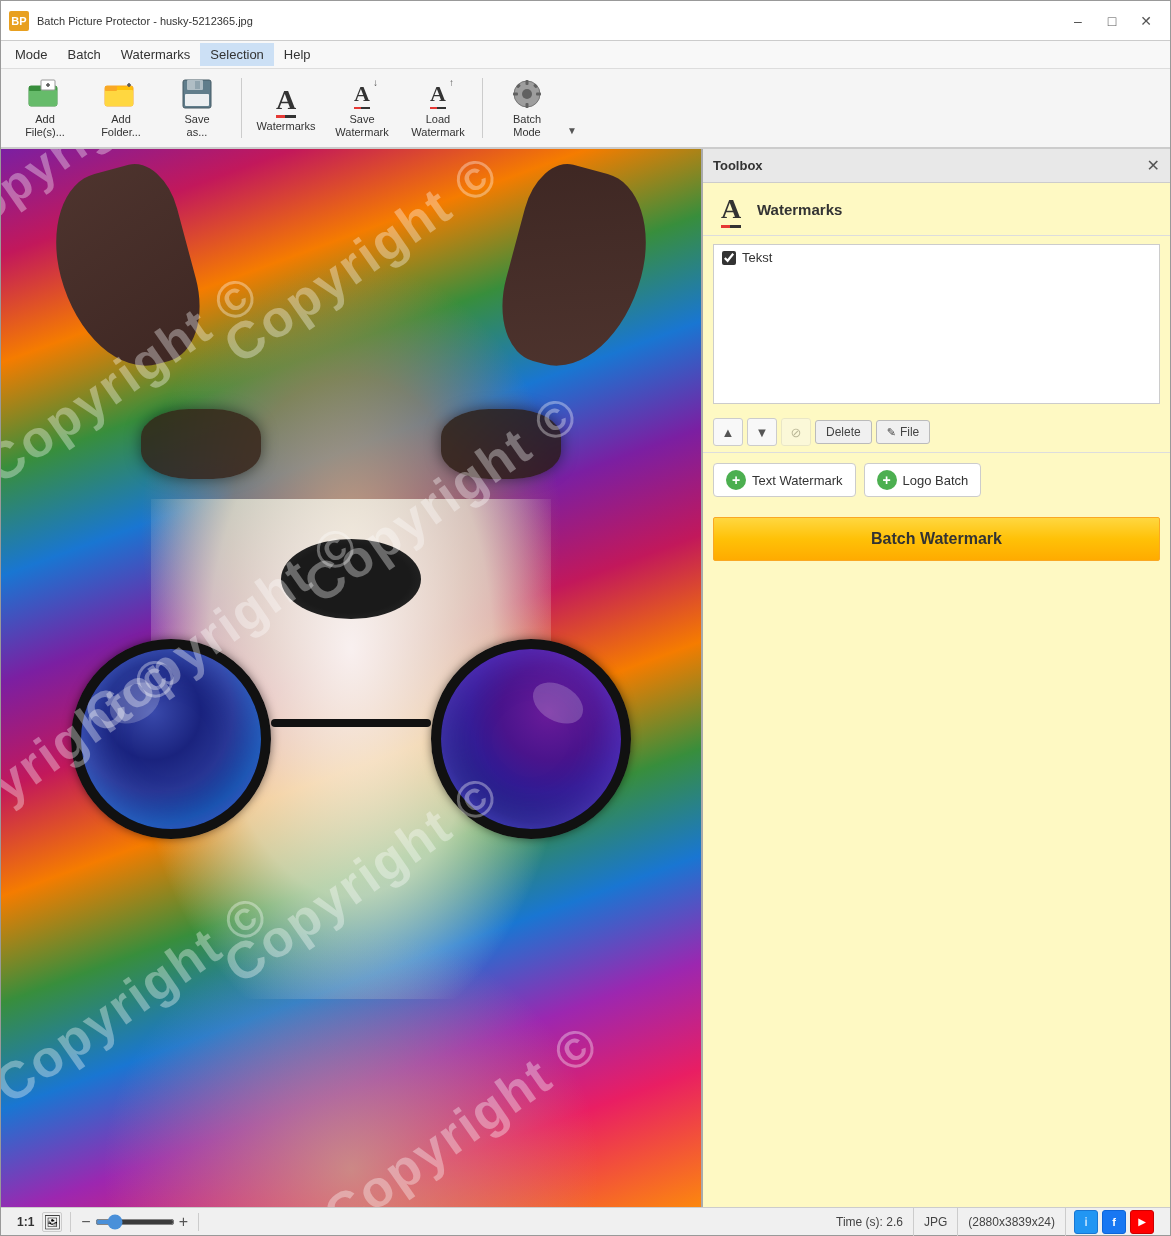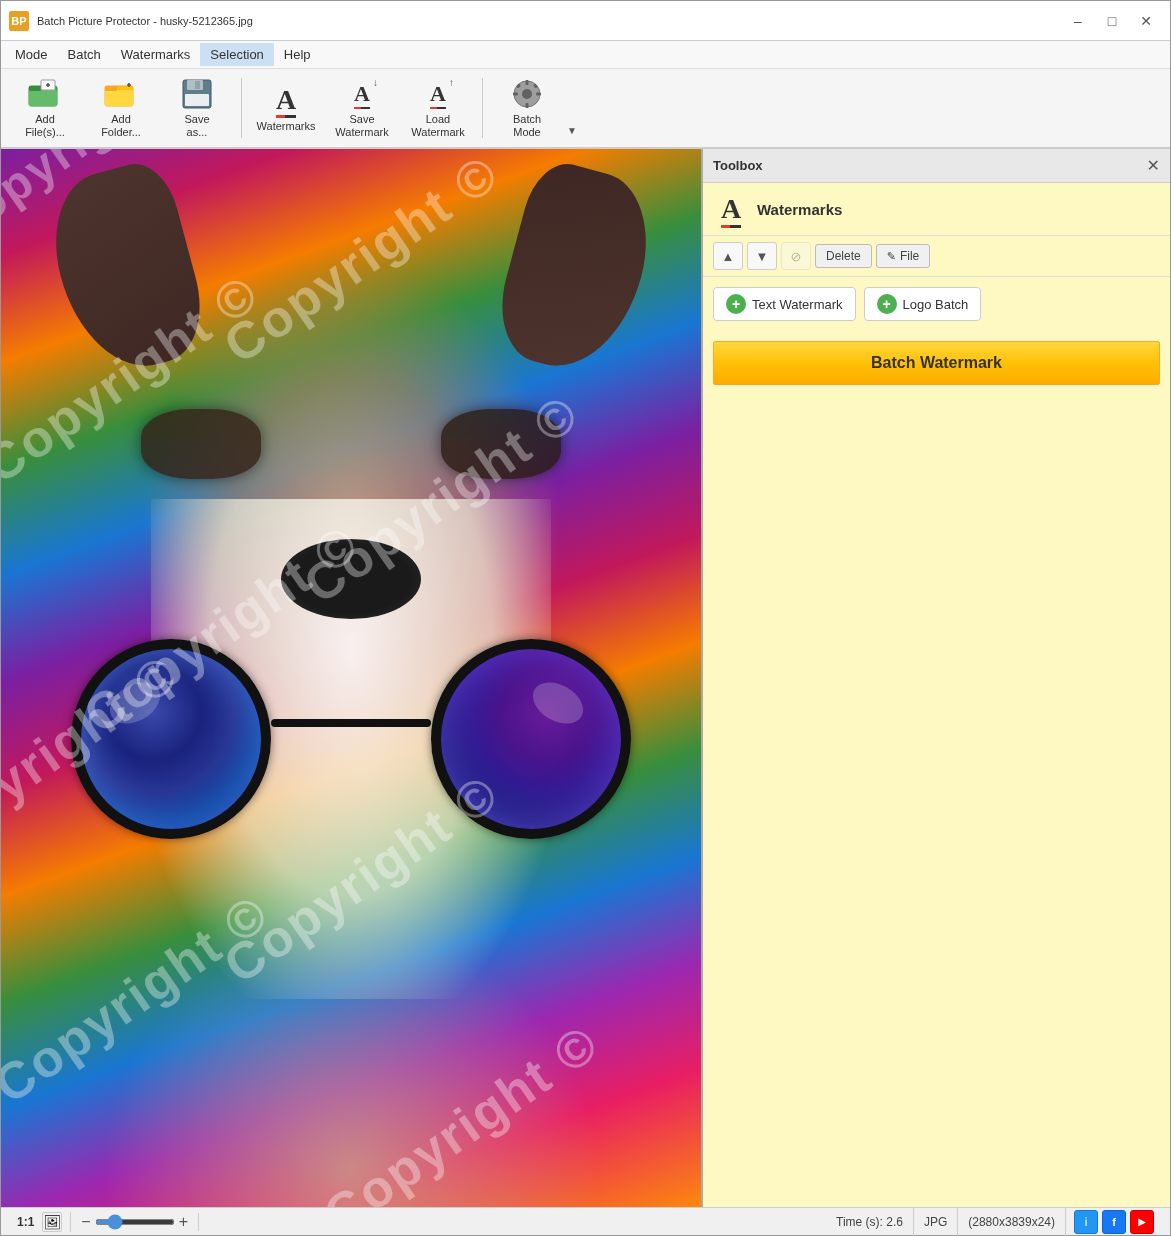--- a/index.html
+++ b/index.html
@@ -363,20 +363,26 @@
       <div class="toolbox-section">
         <div class="watermarks-icon">
           <div style="font-size:28px;font-family:'Times New Roman',serif;font-weight:bold;color:#333;position:relative;">
             A
             <div style="position:absolute;bottom:-3px;left:0;right:0;height:3px;background:linear-gradient(90deg,#e53935 45%,#333 45%);"></div>
           </div>
         </div>
         <span class="watermarks-label">Watermarks</span>
       </div>
 
+      <div class="watermarks-list">
+        <div class="watermark-list-item">
+          <input type="checkbox" class="wm-checkbox" checked="" style="">
+          <span class="wm-item-label">Tekst</span>
+        </div>
+      </div>
 
       <div class="toolbox-buttons">
         <button class="tb-icon-btn" title="Move Up">▲</button>
         <button class="tb-icon-btn" title="Move Down">▼</button>
         <button class="tb-icon-btn disabled" title="Disable">⊘</button>
         <button class="tb-text-btn">Delete</button>
         <button class="tb-text-btn" style="display:flex;align-items:center;gap:4px;">
           <span style="font-size:11px;">✎</span>
           <span>File</span>
         </button>

